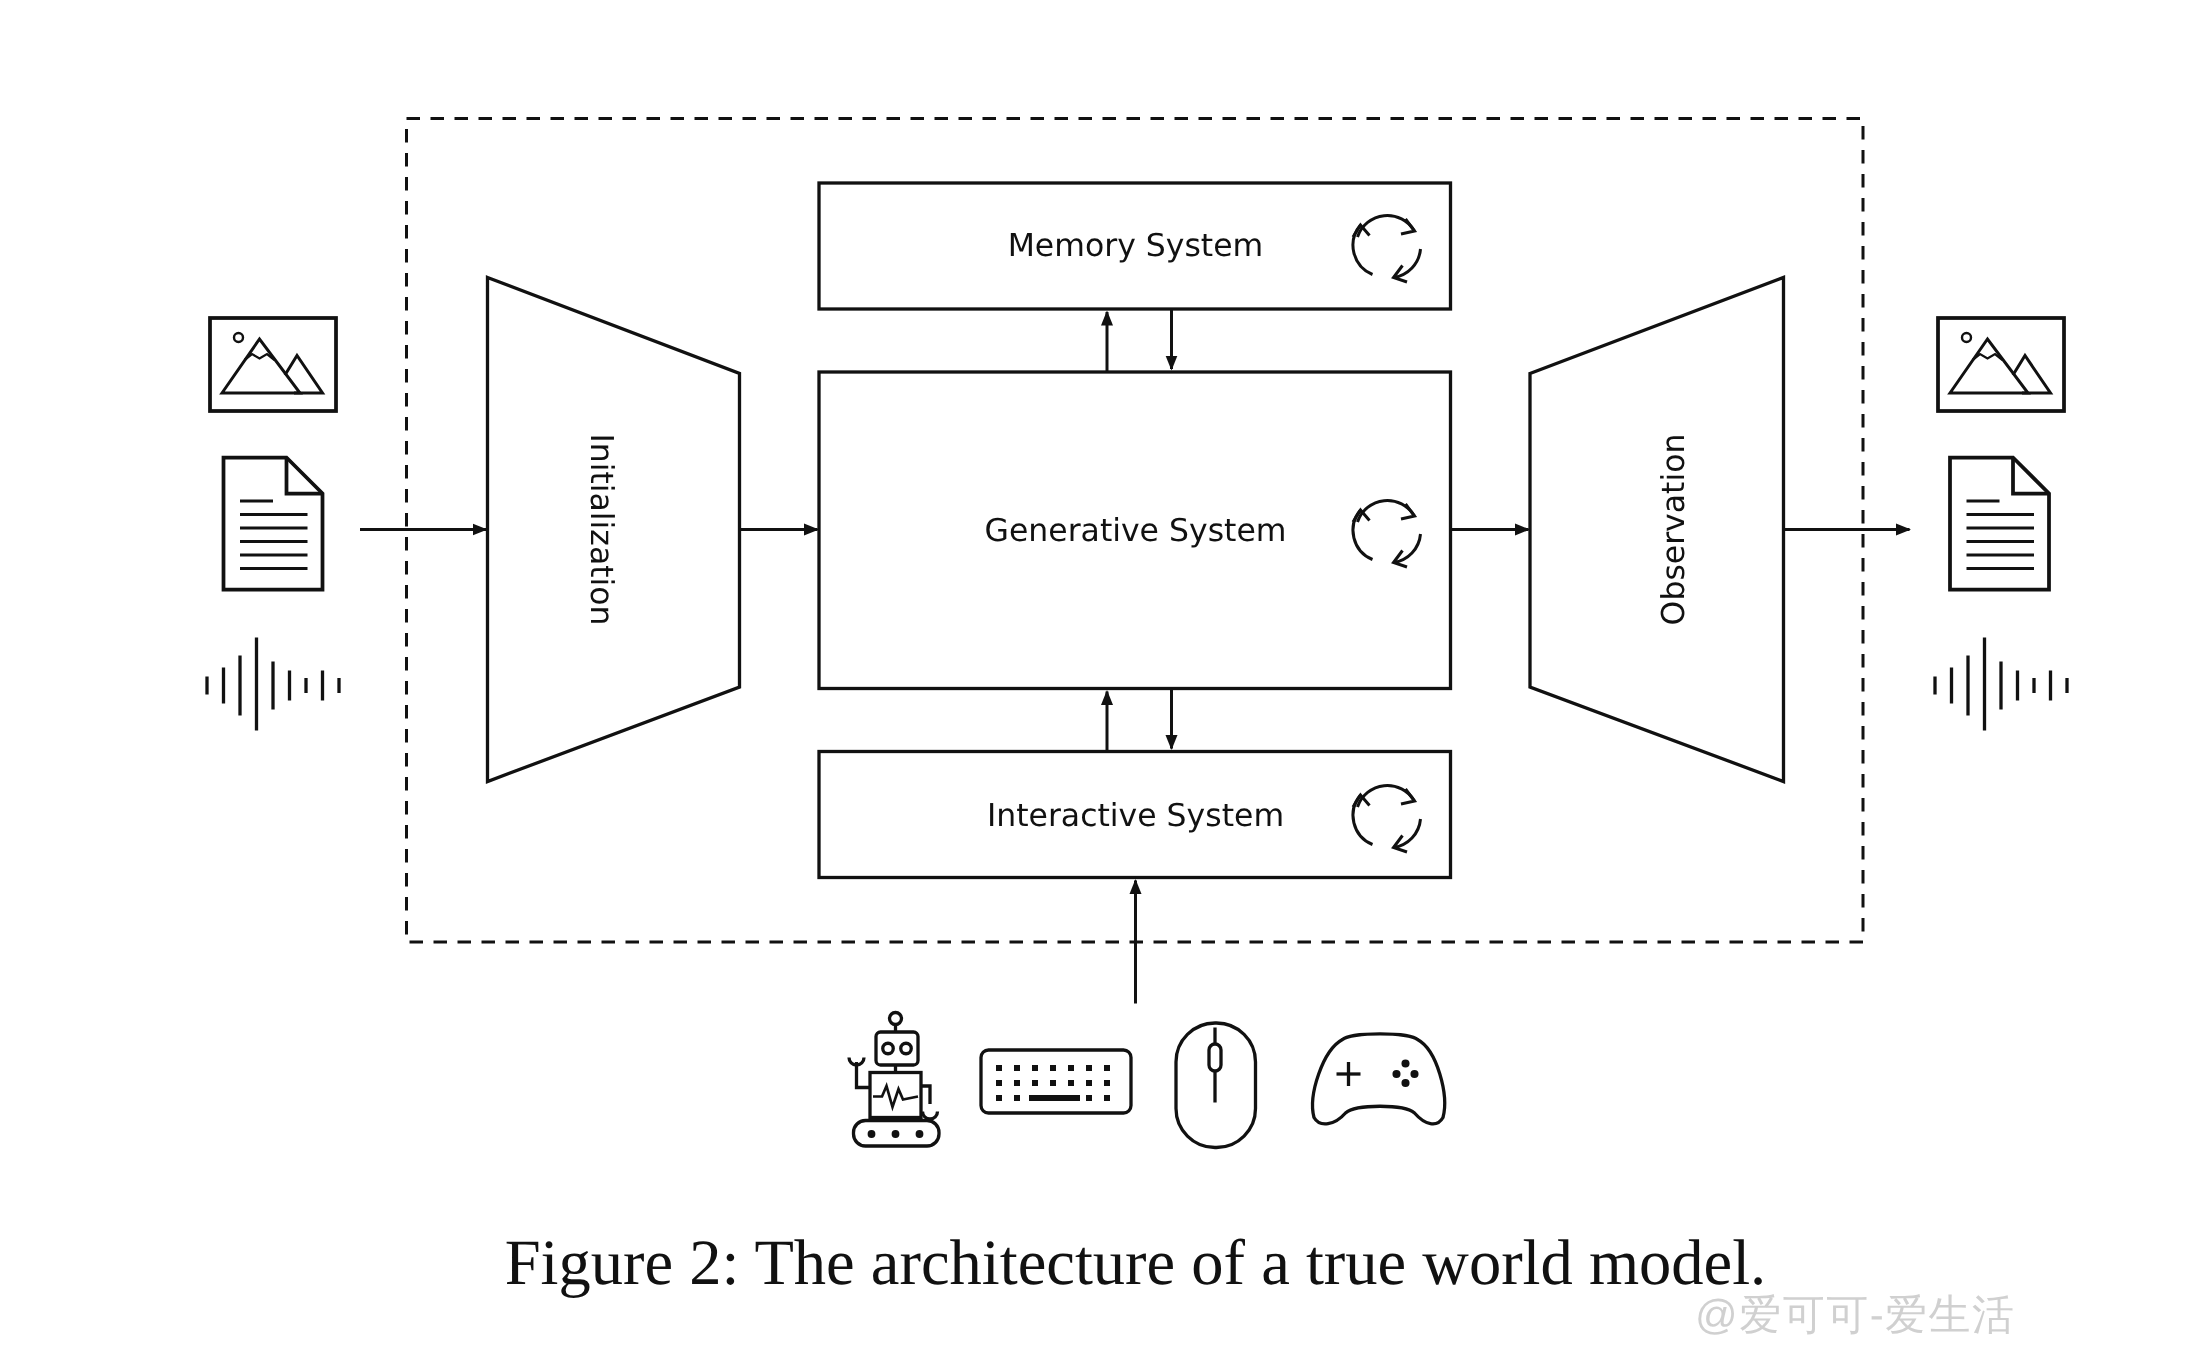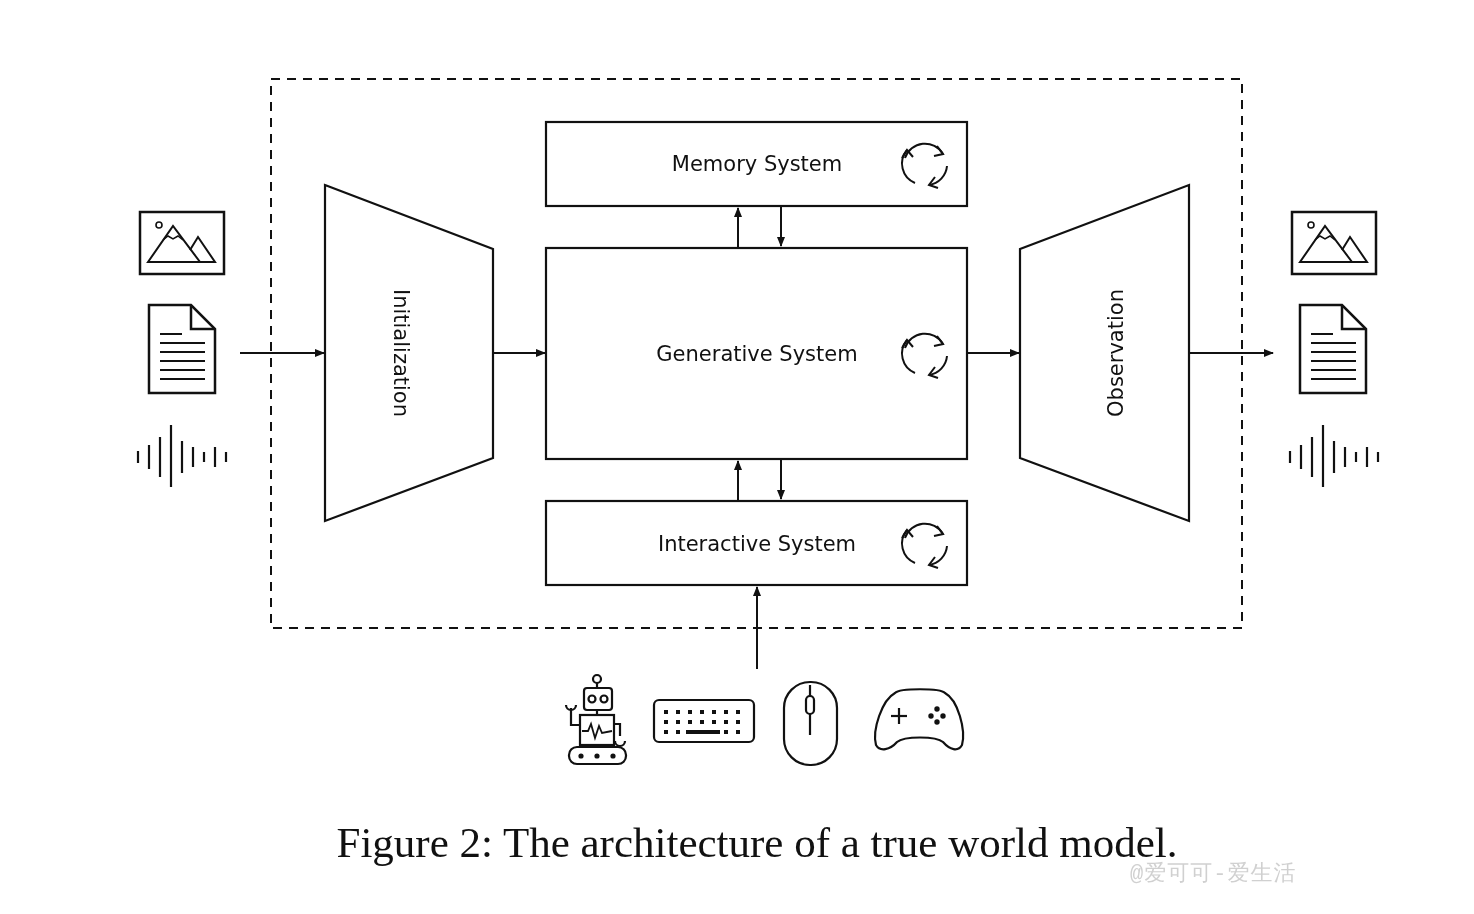--- a/index.html
+++ b/index.html
@@ -5,21 +5,21 @@
   html, body { margin: 0; padding: 0; background: #ffffff; }
   body { width: 1474px; height: 914px; position: relative; overflow: hidden; }
   svg#diagram { position: absolute; left: 0; top: 0; }
   .box-text { font-family: "DejaVu Sans", sans-serif; font-size: 21px; fill: #111; }
   .caption {
     position: absolute; left: 0; width: 1514px; top: 818px; text-align: center;
     font-family: "Liberation Serif", serif; font-size: 43px; color: #111;
   }
   .watermark {
     position: absolute; left: 1130px; top: 858px;
-    font-family: Liberation Mono, monospace; font-size: 22px; color: rgba(150,150,150,0.45);
+    font-family: Liberation Sans, sans-serif; font-size: 28px; color: rgba(150,150,150,0.45);
     letter-spacing: 1px;
   }
 </style>
 </head>
 <body>
 
 <svg id="diagram" width="1474" height="914" viewBox="0 0 1474 914">
   <defs>
     <marker id="arr" markerWidth="10" markerHeight="10" refX="9" refY="5" orient="auto" markerUnits="userSpaceOnUse">
       <path d="M0,1 L10,5 L0,9 Z" fill="#111"></path>

